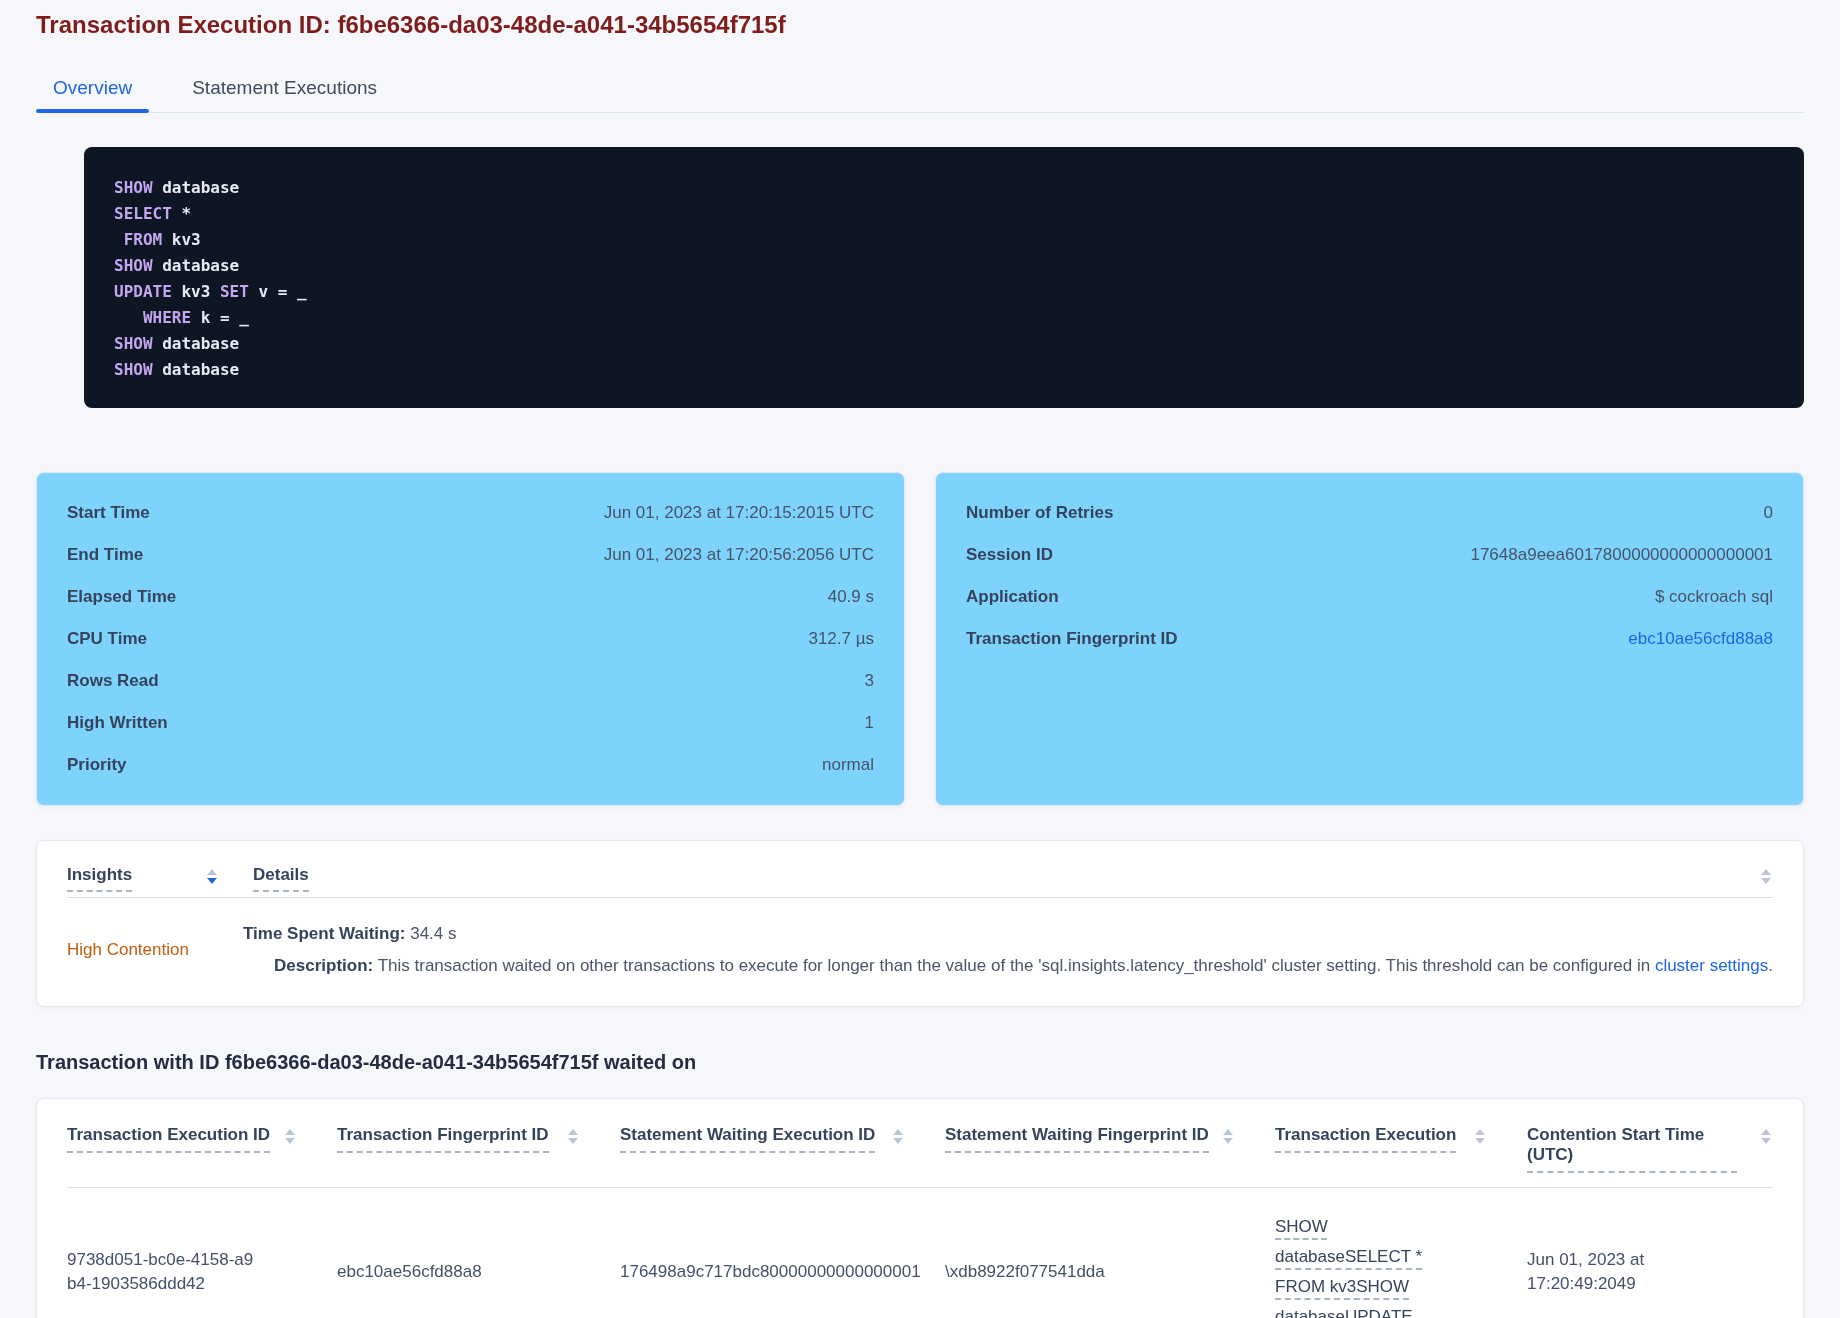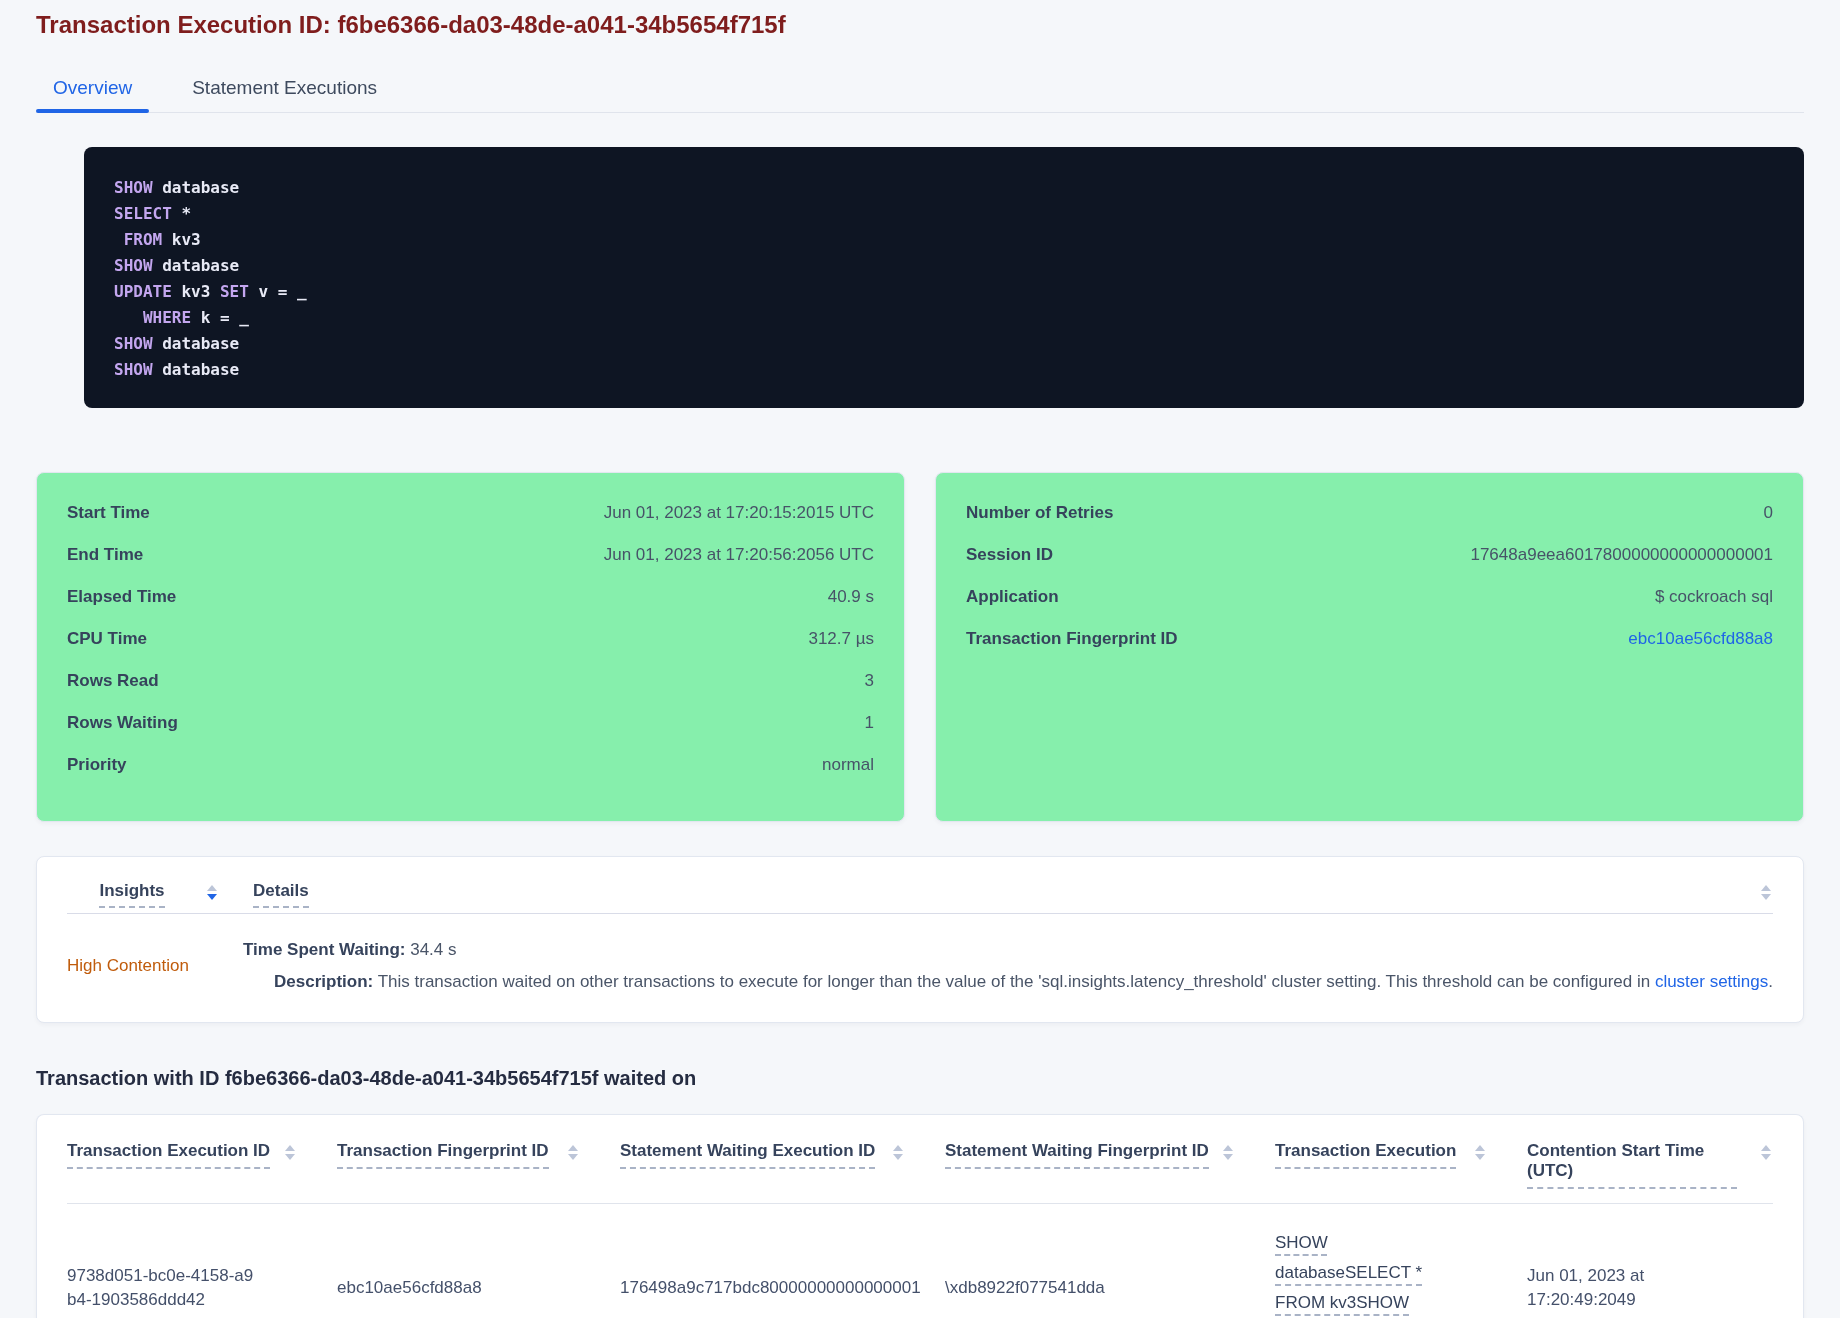--- a/index.html
+++ b/index.html
@@ -61,25 +61,25 @@
   .code-line .kw { color:#C3A6EF; }
 
   
   .cards-row {
     margin-top:64px;
     display:flex;
     gap:30px;
   }
   .card {
     flex:1 1 0;
-    background:#86efac;
+    background:#7dd3fc;
     border:1px solid #E2E7F0;
     border-radius:8px;
     box-shadow:0 2px 4px rgba(24,34,54,.04);
-    padding:30px 30px 24px;
+    padding:30px 30px 8px;
   }
   .kv-row {
     display:flex;
     justify-content:space-between;
     align-items:baseline;
     margin-bottom:22px;
     font-size:17px;
     line-height:20px;
   }
   .kv-label { font-weight:bold; color:#36435C; }
@@ -122,21 +122,21 @@
     border-right:5px solid transparent;
     border-bottom:6px solid #BCC5D8;
   }
   .tri-down {
     width:0; height:0;
     border-left:5px solid transparent;
     border-right:5px solid transparent;
     border-top:6px solid #BCC5D8;
   }
   .tri-down.blue { border-top-color:#2065E6; }
-  .ins-col1 { width:130px;text-align:center; }
+  .ins-col1 { width:130px; }
   .ins-sort { margin-left:10px; }
   .ins-col2 { margin-left:36px; }
   .ins-sort-right { margin-left:auto; margin-right:2px; }
 
   .insights-body {
     display:flex;
     align-items:center;
     padding:26px 0 30px;
   }
   .insight-badge {
@@ -245,21 +245,21 @@
       </div>
       <div class="kv-row">
         <span class="kv-label">CPU Time</span>
         <span class="kv-value">312.7 µs</span>
       </div>
       <div class="kv-row">
         <span class="kv-label">Rows Read</span>
         <span class="kv-value">3</span>
       </div>
       <div class="kv-row">
-        <span class="kv-label">Rows Waiting</span>
+        <span class="kv-label">High Written</span>
         <span class="kv-value">1</span>
       </div>
       <div class="kv-row">
         <span class="kv-label">Priority</span>
         <span class="kv-value">normal</span>
       </div>
     </div>
 
     <div class="card">
       <div class="kv-row">

